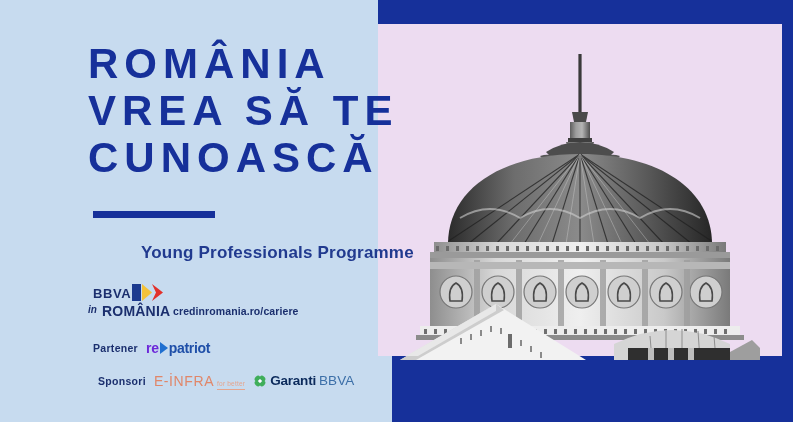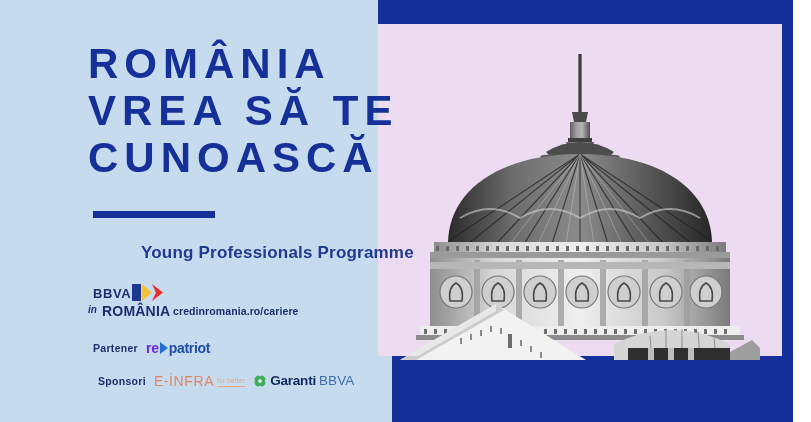--- a/index.html
+++ b/index.html
@@ -187,21 +187,21 @@
   .sponsors-row {
     position: absolute;
     left: 98px;
     top: 373px;
     display: flex;
     align-items: center;
     gap: 8px;
   }
   .einfra {
     display: flex;
-    align-items: center;
+    align-items: flex-end;
     gap: 3px;
   }
   .einfra .ei-main {
     font-size: 14px;
     font-weight: 400;
     color: #e0876a;
     letter-spacing: 0.6px;
     line-height: 1;
   }
   .einfra .ei-sub {

